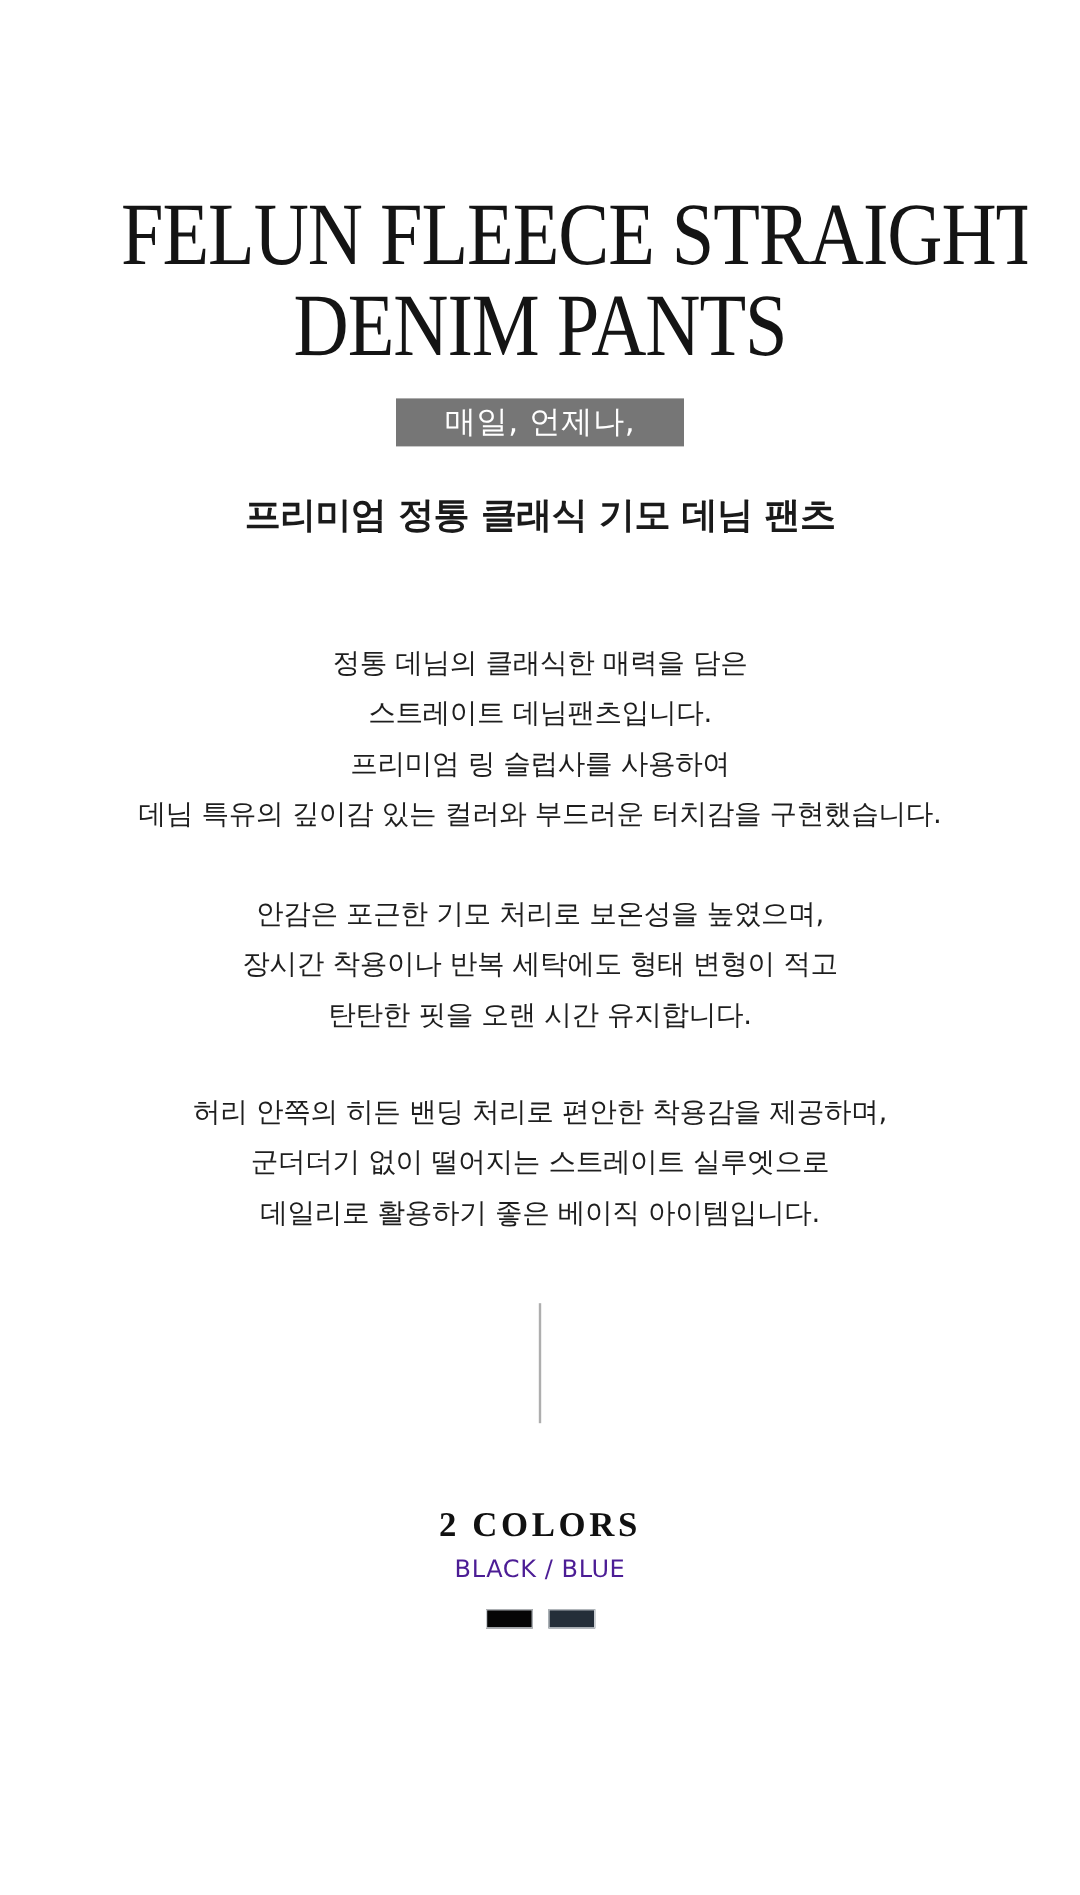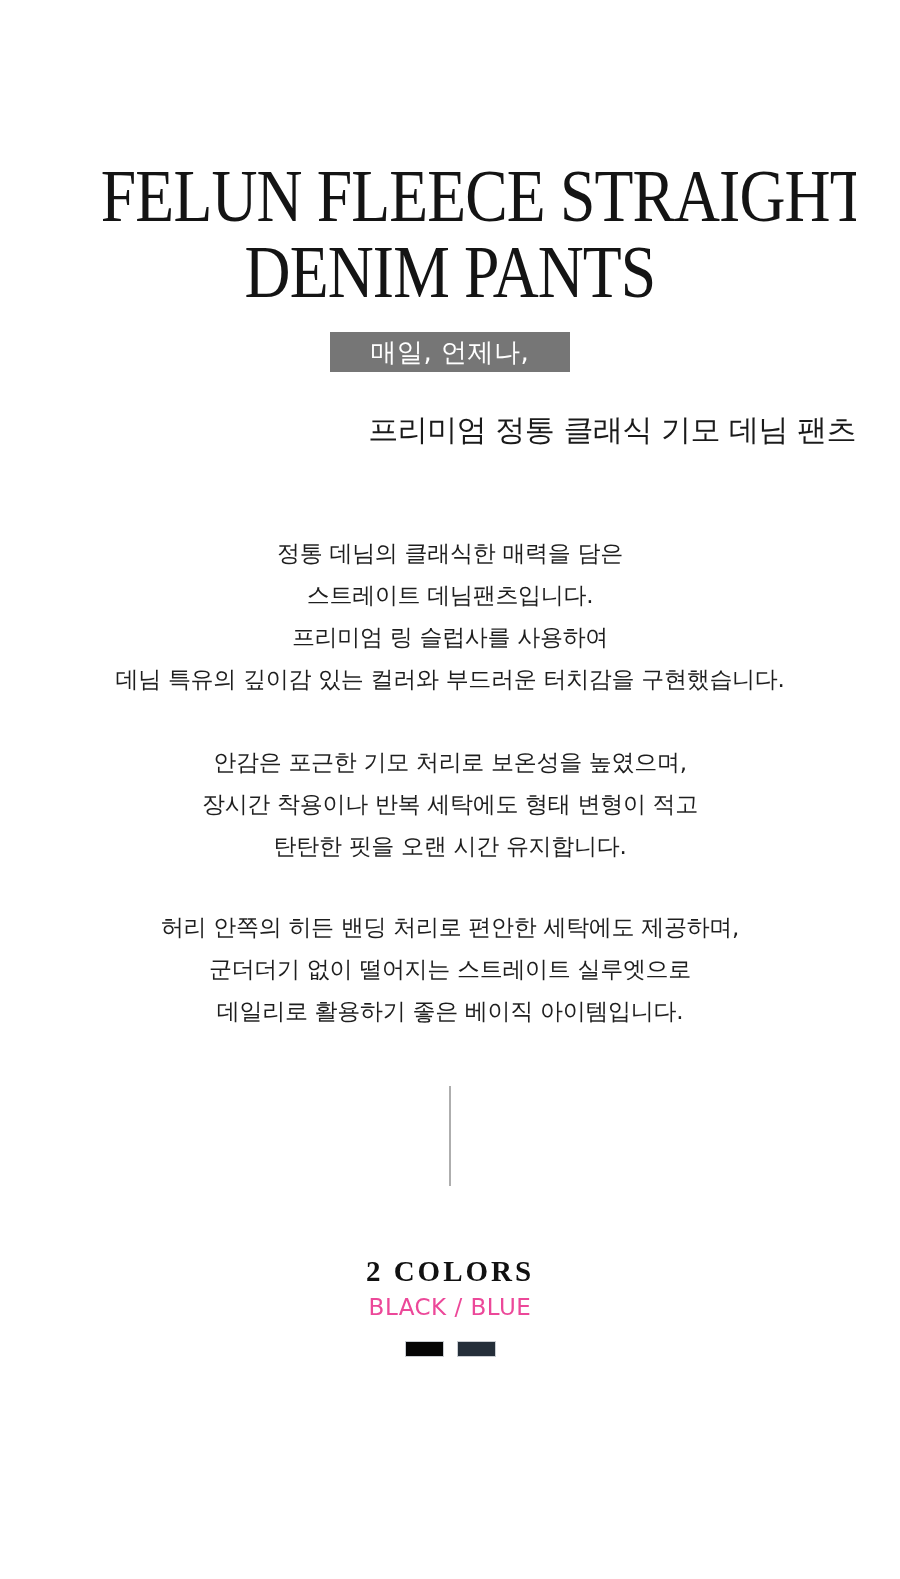--- a/index.html
+++ b/index.html
@@ -40,24 +40,23 @@
     color: #ffffff;
     font-size: 26px;
     line-height: 40px;
     padding: 0 41px;
     letter-spacing: 0.5px;
   }
   .subtitle {
     margin: 37px 0 0 0;
     font-size: 30px;
     line-height: 42px;
-    font-weight: 400;
+    font-weight: 700;
     color: #1a1a1a;
     letter-spacing: -0.5px;
-    text-align: right;
   }
   .para {
     margin: 0;
     font-size: 23px;
     line-height: 42px;
     font-weight: 400;
     color: #1e1e1e;
     letter-spacing: -0.3px;
   }
   .para-1 { margin-top: 81px; }
@@ -74,24 +73,24 @@
     margin: 68px 0 0 0;
     font-family: "Liberation Serif", "DejaVu Serif", serif;
     font-weight: 700;
     font-size: 29px;
     line-height: 34px;
     letter-spacing: 3px;
     color: #111111;
   }
   .colors-names {
     margin: 8px 0 0 0;
-    font-size: 23px;
+    font-size: 20px;
     line-height: 22px;
     letter-spacing: 0.5px;
-    color: #ec4899;
+    color: #4c1d95;
   }
   .swatches {
     margin-top: 23px;
     display: flex;
     justify-content: center;
     gap: 13px;
   }
   .swatch {
     width: 37px;
     height: 14px;
@@ -124,21 +123,21 @@
     <span>데님 특유의 깊이감 있는 컬러와 부드러운 터치감을 구현했습니다.</span>
   </p>
 
   <p class="para para-3">
     <span>안감은 포근한 기모 처리로 보온성을 높였으며,</span><br>
     <span>장시간 착용이나 반복 세탁에도 형태 변형이 적고</span><br>
     <span>탄탄한 핏을 오랜 시간 유지합니다.</span>
   </p>
 
   <p class="para para-4">
-    <span>허리 안쪽의 히든 밴딩 처리로 편안한 세탁에도 제공하며,</span><br>
+    <span>허리 안쪽의 히든 밴딩 처리로 편안한 착용감을 제공하며,</span><br>
     <span>군더더기 없이 떨어지는 스트레이트 실루엣으로</span><br>
     <span>데일리로 활용하기 좋은 베이직 아이템입니다.</span>
   </p>
 
   <div class="divider-line" style="background-color: rgb(174, 174, 174);"></div>
 
   <h3 class="colors-heading">2 COLORS</h3>
 
   <div class="colors-names">BLACK /  BLUE</div>
 

